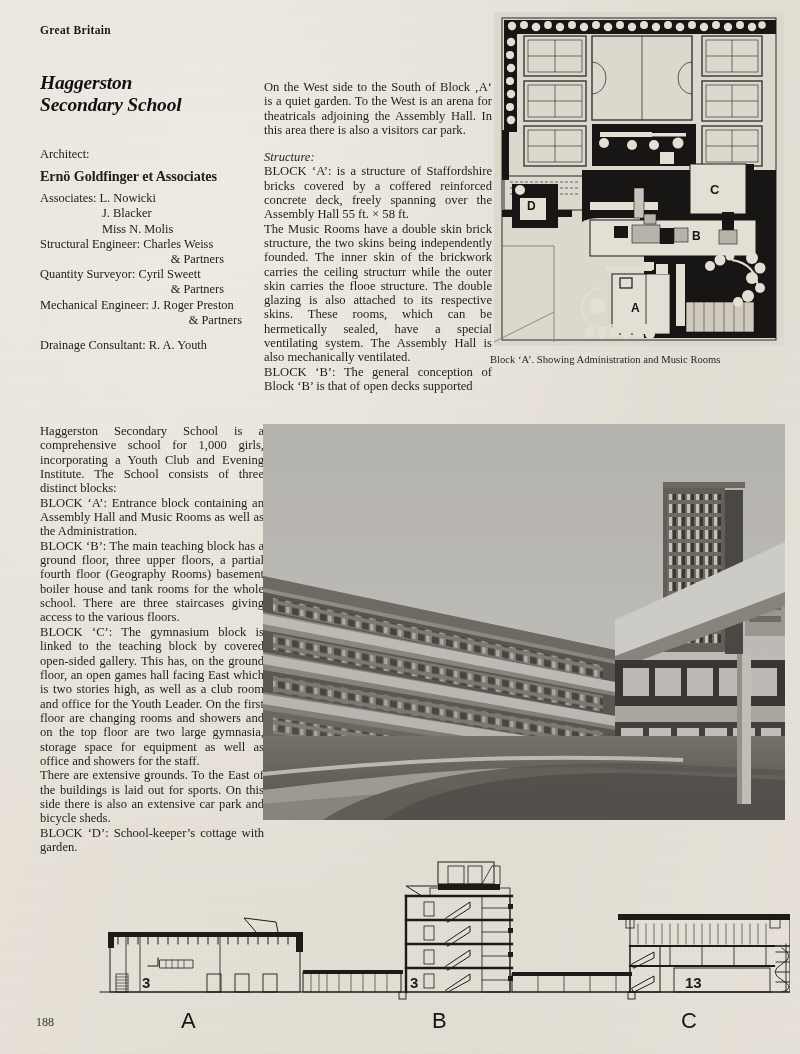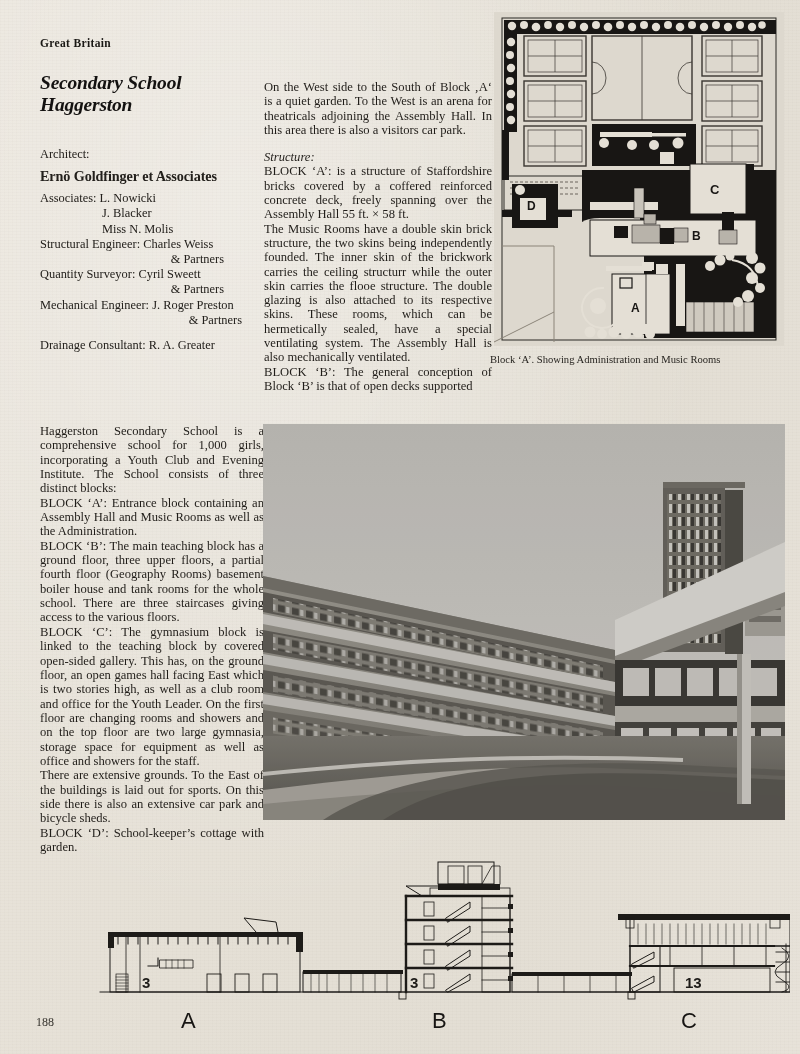--- a/index.html
+++ b/index.html
@@ -21,21 +21,21 @@
   
   .grain {
     position:absolute; inset:0; pointer-events:none; opacity:.5;
     background-image:
       repeating-linear-gradient(0deg, rgba(120,110,95,.045) 0 1px, rgba(255,255,255,0) 1px 3px),
       repeating-linear-gradient(90deg, rgba(120,110,95,.035) 0 1px, rgba(255,255,255,0) 1px 4px);
   }
 
   
   .runhead {
-    position:absolute; left:40px; top:37px;
+    position:absolute; left:40px; top:24px;
     font-family: "Liberation Serif","DejaVu Serif",serif;
     font-weight:700; font-size:11.5px; letter-spacing:.35px;
     color:#1a1815;
   }
 
   
   .title {
     position:absolute; left:40px; top:72px; width:220px;
     font-family:"Liberation Serif","DejaVu Serif",serif;
     font-style:italic; font-weight:700;
@@ -120,22 +120,22 @@
 </style>
 </head>
 <body>
 
 <div class="page"></div>
 <div class="grain"></div>
 
 <div class="runhead">Great Britain</div>
 
 <div class="title">
+  <span class="l">Haggerston</span>
   <span class="l">Secondary School</span>
-  <span class="l">Haggerston</span>
 </div>
 
 <div class="credits">
   <div class="arch">Architect:</div>
   <div class="office">Ernö Goldfinger et Associates</div>
 
   <div>
     <span>Associates:</span>
     <span>L. Nowicki</span>
   </div>
@@ -157,21 +157,21 @@
   <div>
     <span>Mechanical Engineer:</span>
     <span>J. Roger Preston</span>
   </div>
   <div class="indent-d">&amp; Partners</div>
 
   <div class="gap"></div>
   <div class="gap"></div>
   <div>
     <span>Drainage Consultant:</span>
-    <span>R. A. Greater</span>
+    <span>R. A. Youth</span>
   </div>
 </div>
 
 <div class="col2">
   <p>On the West side to the South of Block ‚A‘ is a quiet garden. To the West is an arena for theatricals adjoining the Assembly Hall. In this area there is also a visitors car park.</p>
   <p class="sub">Structure:</p>
   <p>BLOCK ‘A’: is a structure of Staffordshire bricks covered by a coffered reinforced concrete deck, freely spanning over the Assembly Hall 55 ft. × 58 ft.</p>
   <p>The Music Rooms have a double skin brick structure, the two skins being independently founded. The inner skin of the brickwork carries the ceiling structurr while the outer skin carries the flooe structure. The double glazing is also attached to its respective skins. These rooms, which can be hermetically sealed, have a special ventilating system. The Assembly Hall is also mechanically ventilated.</p>
   <p>BLOCK ‘B’: The general conception of Block ‘B’ is that of open decks supported</p>
 </div>

